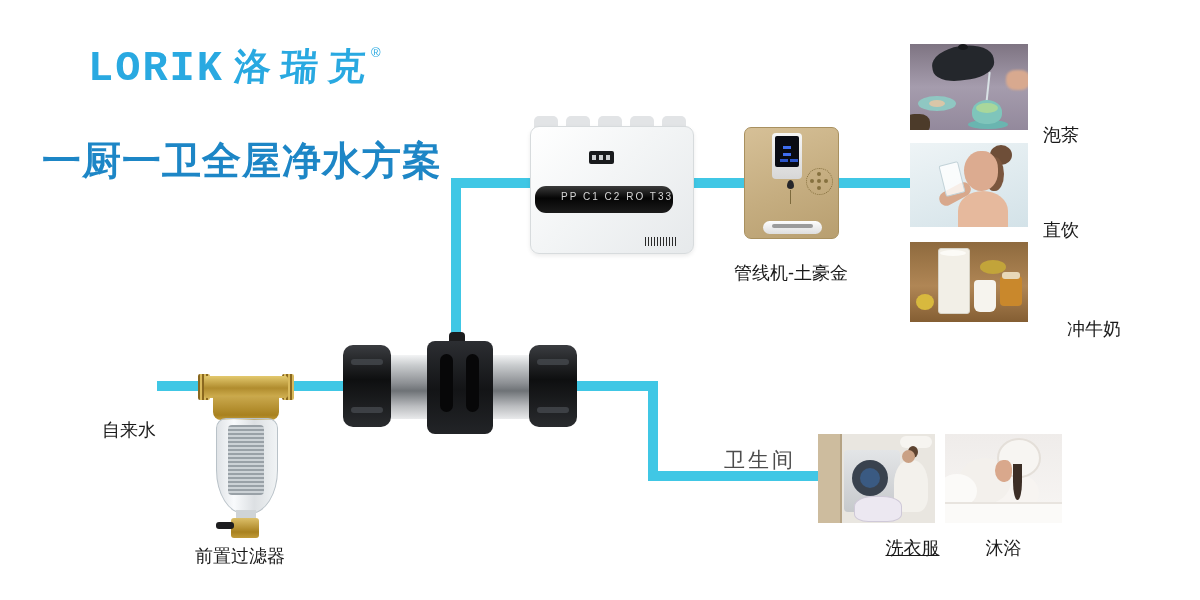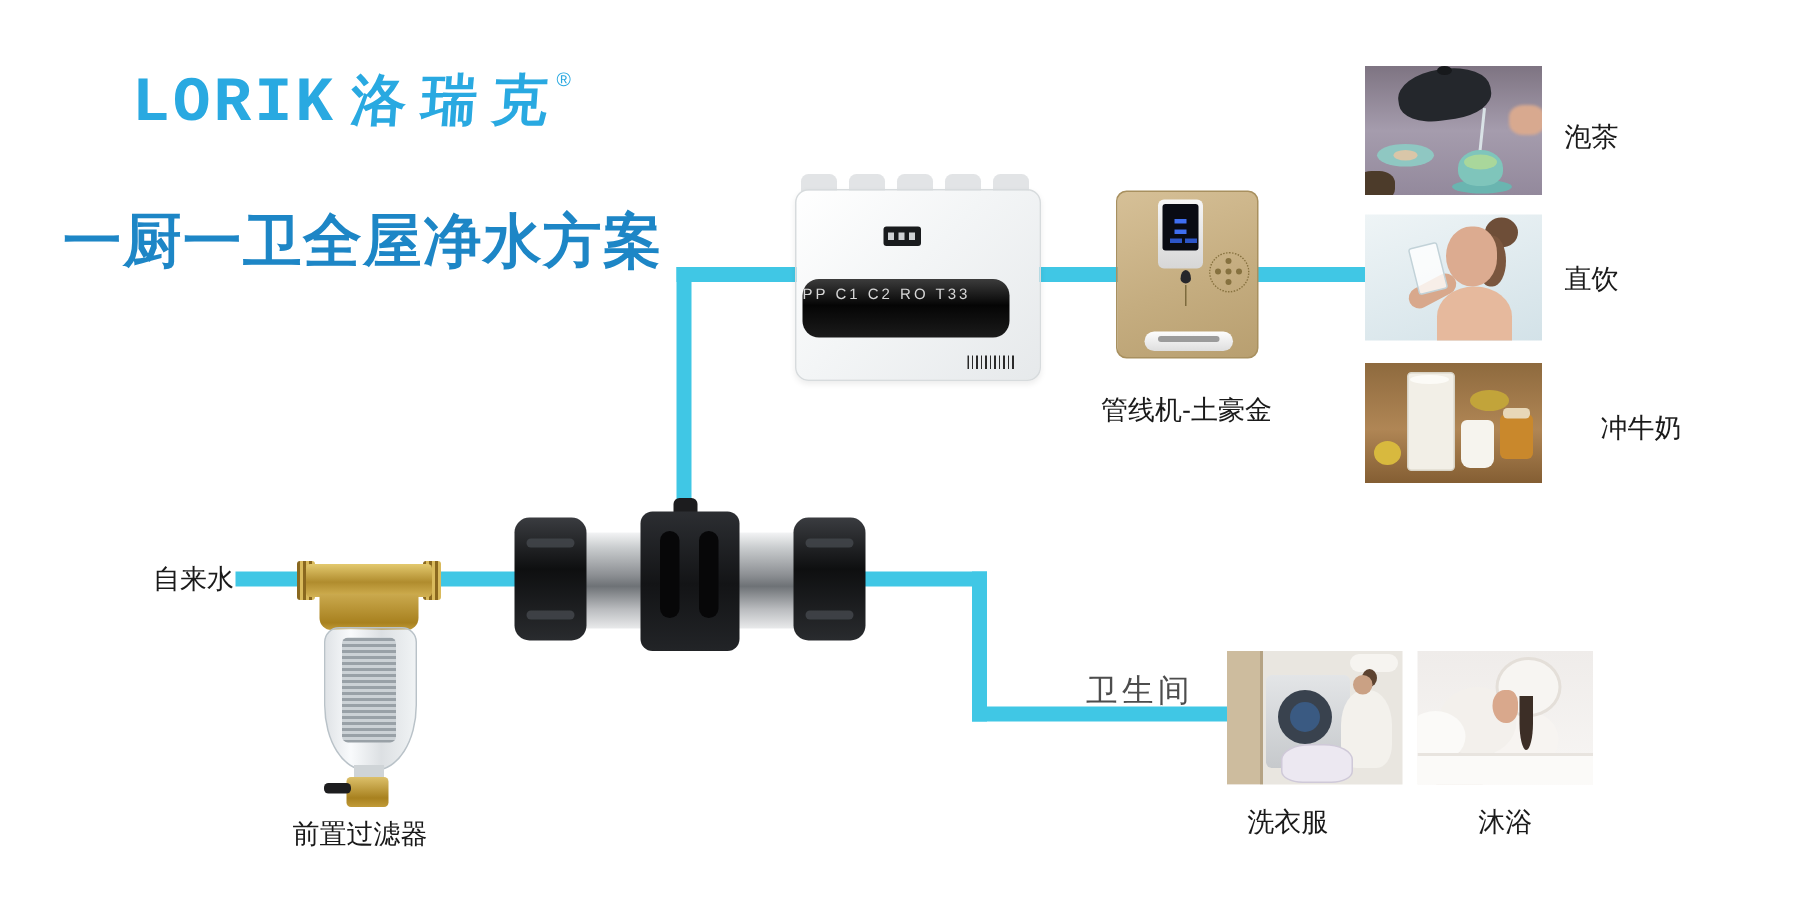--- a/index.html
+++ b/index.html
@@ -11,21 +11,21 @@
   .logo-latin{font-family:Liberation Mono, monospace;font-weight:700;font-size:42px;letter-spacing:2px;text-align:right;}
   .logo-cn{font-size:37px;font-weight:700;margin-left:10px;letter-spacing:10px;transform:skewX(-4deg);}
   .logo-reg{font-size:13px;margin-left:-4px;margin-top:-2px;}
   .tagline{margin-top:9px;font-size:19px;font-weight:700;letter-spacing:9px;}
   .title{position:absolute;left:42px;top:134px;margin:0;font-size:39px;font-weight:700;
          color:#1d86c6;letter-spacing:1px;}
   
   .pipe{position:absolute;background:#40c7e5;z-index:1;}
   
   .lbl{position:absolute;font-size:18px;color:#1a1a1a;z-index:3;text-align:center;}
-  .lbl.left{text-align:right;}
+  .lbl.left{text-align:right;margin-top:44px;}
   .bathroom-lbl{position:absolute;left:703px;top:446px;font-size:21px;color:#4d4d4d;
                 letter-spacing:3px;z-index:3;margin-left:21px;}
   
   .prefilter{position:absolute;left:198px;top:368px;width:96px;height:170px;z-index:2;}
   .pf-tbar{position:absolute;left:6px;top:8px;width:84px;height:22px;border-radius:3px;
            background:linear-gradient(180deg,#e3c96e,#b08c2e 55%,#d2b152);}
   .pf-rib{position:absolute;top:6px;width:12px;height:26px;border-radius:2px;
           background:repeating-linear-gradient(90deg,#8a681f 0 2px,#d9ba5c 2px 4px);}
   .pf-rib.l{left:0;} .pf-rib.r{right:0;}
   .pf-head{position:absolute;left:15px;top:28px;width:66px;height:24px;border-radius:0 0 8px 8px;
@@ -57,23 +57,23 @@
   .sf-slot.a{left:13px;} .sf-slot.b{left:39px;}
   
   .purifier{position:absolute;left:530px;top:116px;width:162px;height:136px;z-index:2;}
   .pu-cap{position:absolute;top:0;width:24px;height:12px;border-radius:5px 5px 0 0;background:#e2e4e6;}
   .pu-body{position:absolute;left:0;top:10px;width:162px;height:126px;border-radius:9px;
            border:1px solid #d7dbdd;box-shadow:0 2px 4px rgba(0,0,0,.08);
            background:linear-gradient(135deg,#ffffff 0%,#f3f5f6 45%,#e6e9eb 100%);}
   .pu-display{position:absolute;left:58px;top:24px;width:25px;height:13px;border-radius:2px;background:#191b1d;}
   .pu-display i{position:absolute;top:4px;width:4px;height:5px;background:#cfd2d4;}
   .pu-display i.a{left:3px;} .pu-display i.b{left:10px;} .pu-display i.c{left:17px;}
-  .pu-band{position:absolute;left:4px;top:59px;width:138px;height:39px;border-radius:11px;
+  .pu-band{position:absolute;left:4px;top:59px;width:138px;height:27px;border-radius:11px;
            background:linear-gradient(180deg,#3c3c3c,#050505 45%,#1b1b1b);
-           color:#d6d6d6;font-size:10px;letter-spacing:2px;text-align:left;line-height:21px;}
+           color:#d6d6d6;font-size:10px;letter-spacing:2px;text-align:right;line-height:21px;}
   .pu-barcode{position:absolute;left:114px;top:110px;width:33px;height:9px;
               background:repeating-linear-gradient(90deg,#2a2a2a 0 1px,transparent 1px 3px);}
   
   .goldm{position:absolute;left:744px;top:127px;width:95px;height:112px;z-index:2;border-radius:7px;
          border:1px solid #a8905f;box-sizing:border-box;
          background:linear-gradient(160deg,#d6c097 0%,#c5ad80 55%,#b89f70 100%);}
   .gm-frame{position:absolute;left:27px;top:5px;width:30px;height:46px;border-radius:4px;
             background:linear-gradient(180deg,#f6f6f6,#d7d7d7);}
   .gm-screen{position:absolute;left:3px;top:3px;width:24px;height:31px;border-radius:2px;background:#090b13;}
   .gm-glow{position:absolute;left:8px;top:10px;width:8px;height:3px;background:#3f6ef0;
@@ -278,21 +278,21 @@
     <div class="ld-cab"></div>
     <div class="ld-washer"></div>
     <div class="ld-door"></div>
     <div class="ld-clothes"></div>
     <div class="ld-towels"></div>
     <div class="ld-woman"></div>
     <div class="ld-hair"></div>
     <div class="ld-head"></div>
     <div class="ld-basket"></div>
   </div>
-  <div class="lbl" style="left:800px;top:536px;width:117px;">洗衣服</div>
+  <div class="lbl" style="left:854px;top:536px;width:117px;text-decoration:underline;">洗衣服</div>
 
   <div class="photo ph-bath">
     <div class="bt-bubbles"></div>
     <div class="bt-towel"></div>
     <div class="bt-hair"></div>
     <div class="bt-face"></div>
     <div class="bt-tub"></div>
   </div>
   <div class="lbl" style="left:945px;top:536px;width:117px;">沐浴</div>
 

